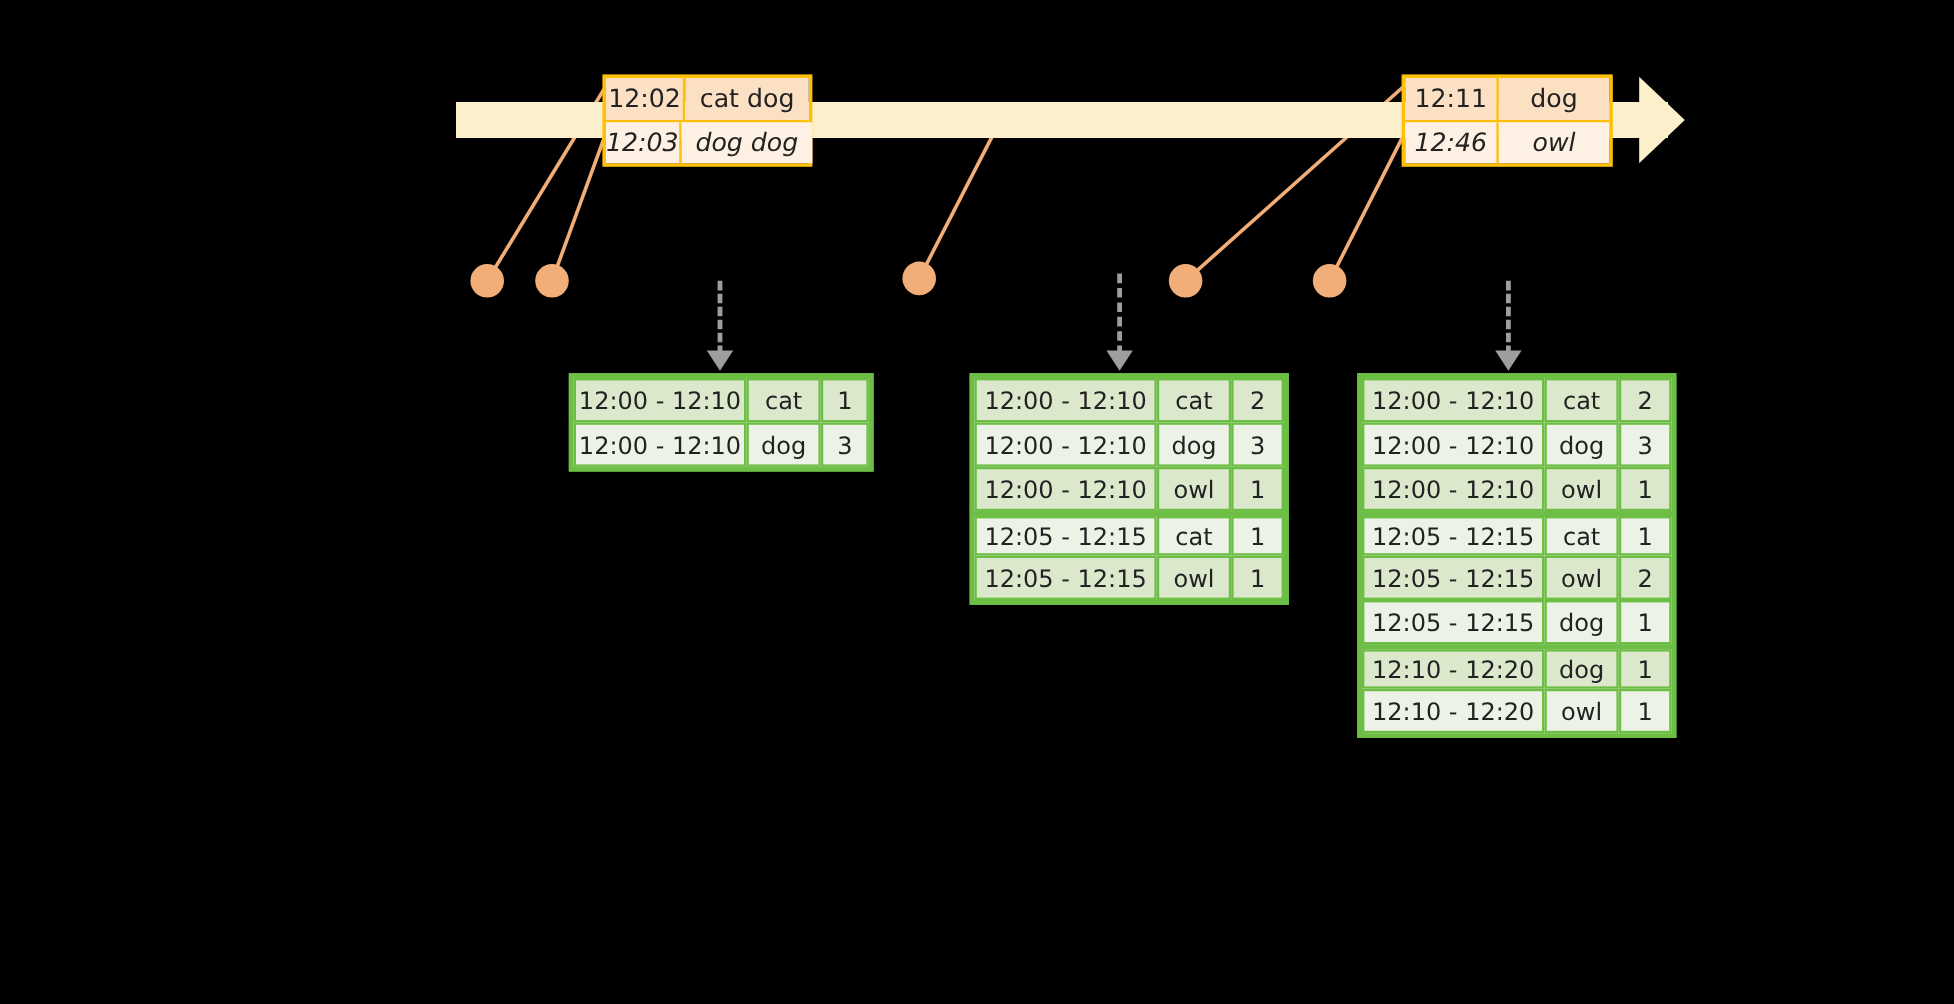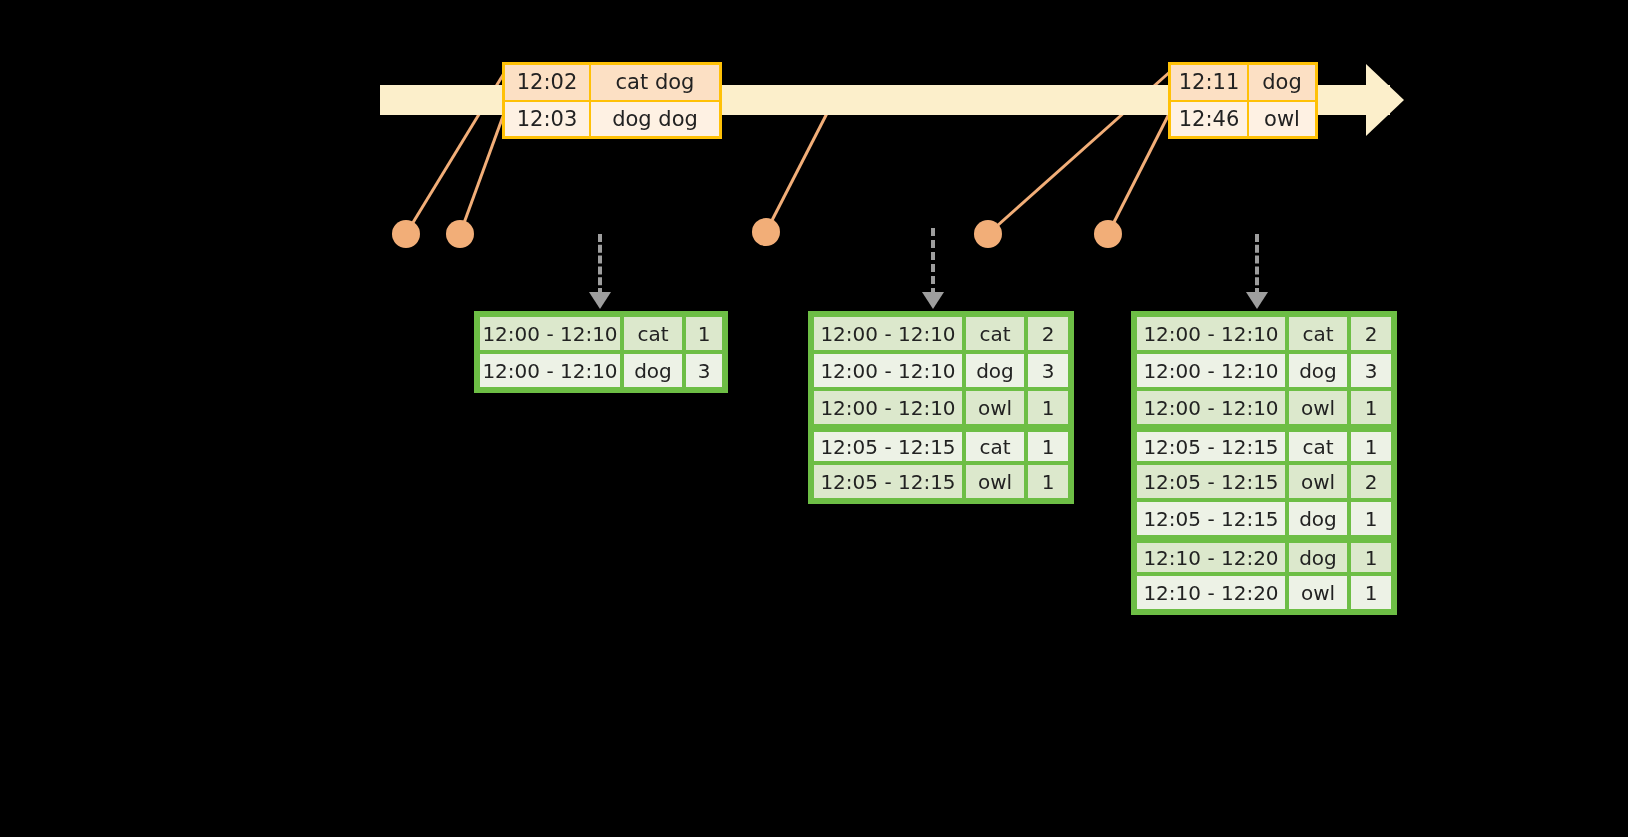--- a/index.html
+++ b/index.html
@@ -11,31 +11,31 @@
   #timeline-bar{position:absolute;left:380px;top:85px;width:1010px;height:30px;
                 background:#FCEFCB;}
   #timeline-arrowhead{position:absolute;left:1366px;top:64px;width:0;height:0;
                 border-top:36px solid transparent;border-bottom:36px solid transparent;
                 border-left:38px solid #FCEFCB;}
 
   
   .evt-box{position:absolute;border:3px solid #FFC107;box-sizing:border-box;
            display:flex;flex-direction:column;}
   .evt-row{display:flex;flex:1;}
-  .evt-row + .evt-row{border-top:2px solid #FFC107;}
+  .evt-row + .evt-row{border-top:2px solid #FFC107;font-style:italic;}
   .evt-time,.evt-words{display:flex;align-items:center;justify-content:center;
            font-size:21px;color:#222;white-space:nowrap;}
   .evt-time{width:84px;border-right:2px solid #FFC107;}
   .evt-words{flex:1;padding:0 12px;}
   .shade-dark{background:#FCE0C4;}
   .shade-light{background:#FEF1E3;}
 
-  #evt-box-1{left:502px;top:62px;width:220px;height:77px;}
+  #evt-box-1{left:502px;top:62px;width:175px;height:77px;}
   #evt-box-2{left:836px;top:81px;width:196px;height:39px;}
-  #evt-box-3{left:1168px;top:62px;width:150px;height:77px;}
+  #evt-box-3{left:1168px;top:62px;width:176px;height:77px;}
   #evt-box-3 .evt-time{width:76px;}
 
   
   .dot{position:absolute;width:28px;height:28px;border-radius:50%;
        background:#F2AE78;}
   .leader{position:absolute;left:0;top:0;width:1628px;height:837px;
           pointer-events:none;}
 
   
   .darrow{position:absolute;width:4px;background:transparent;

